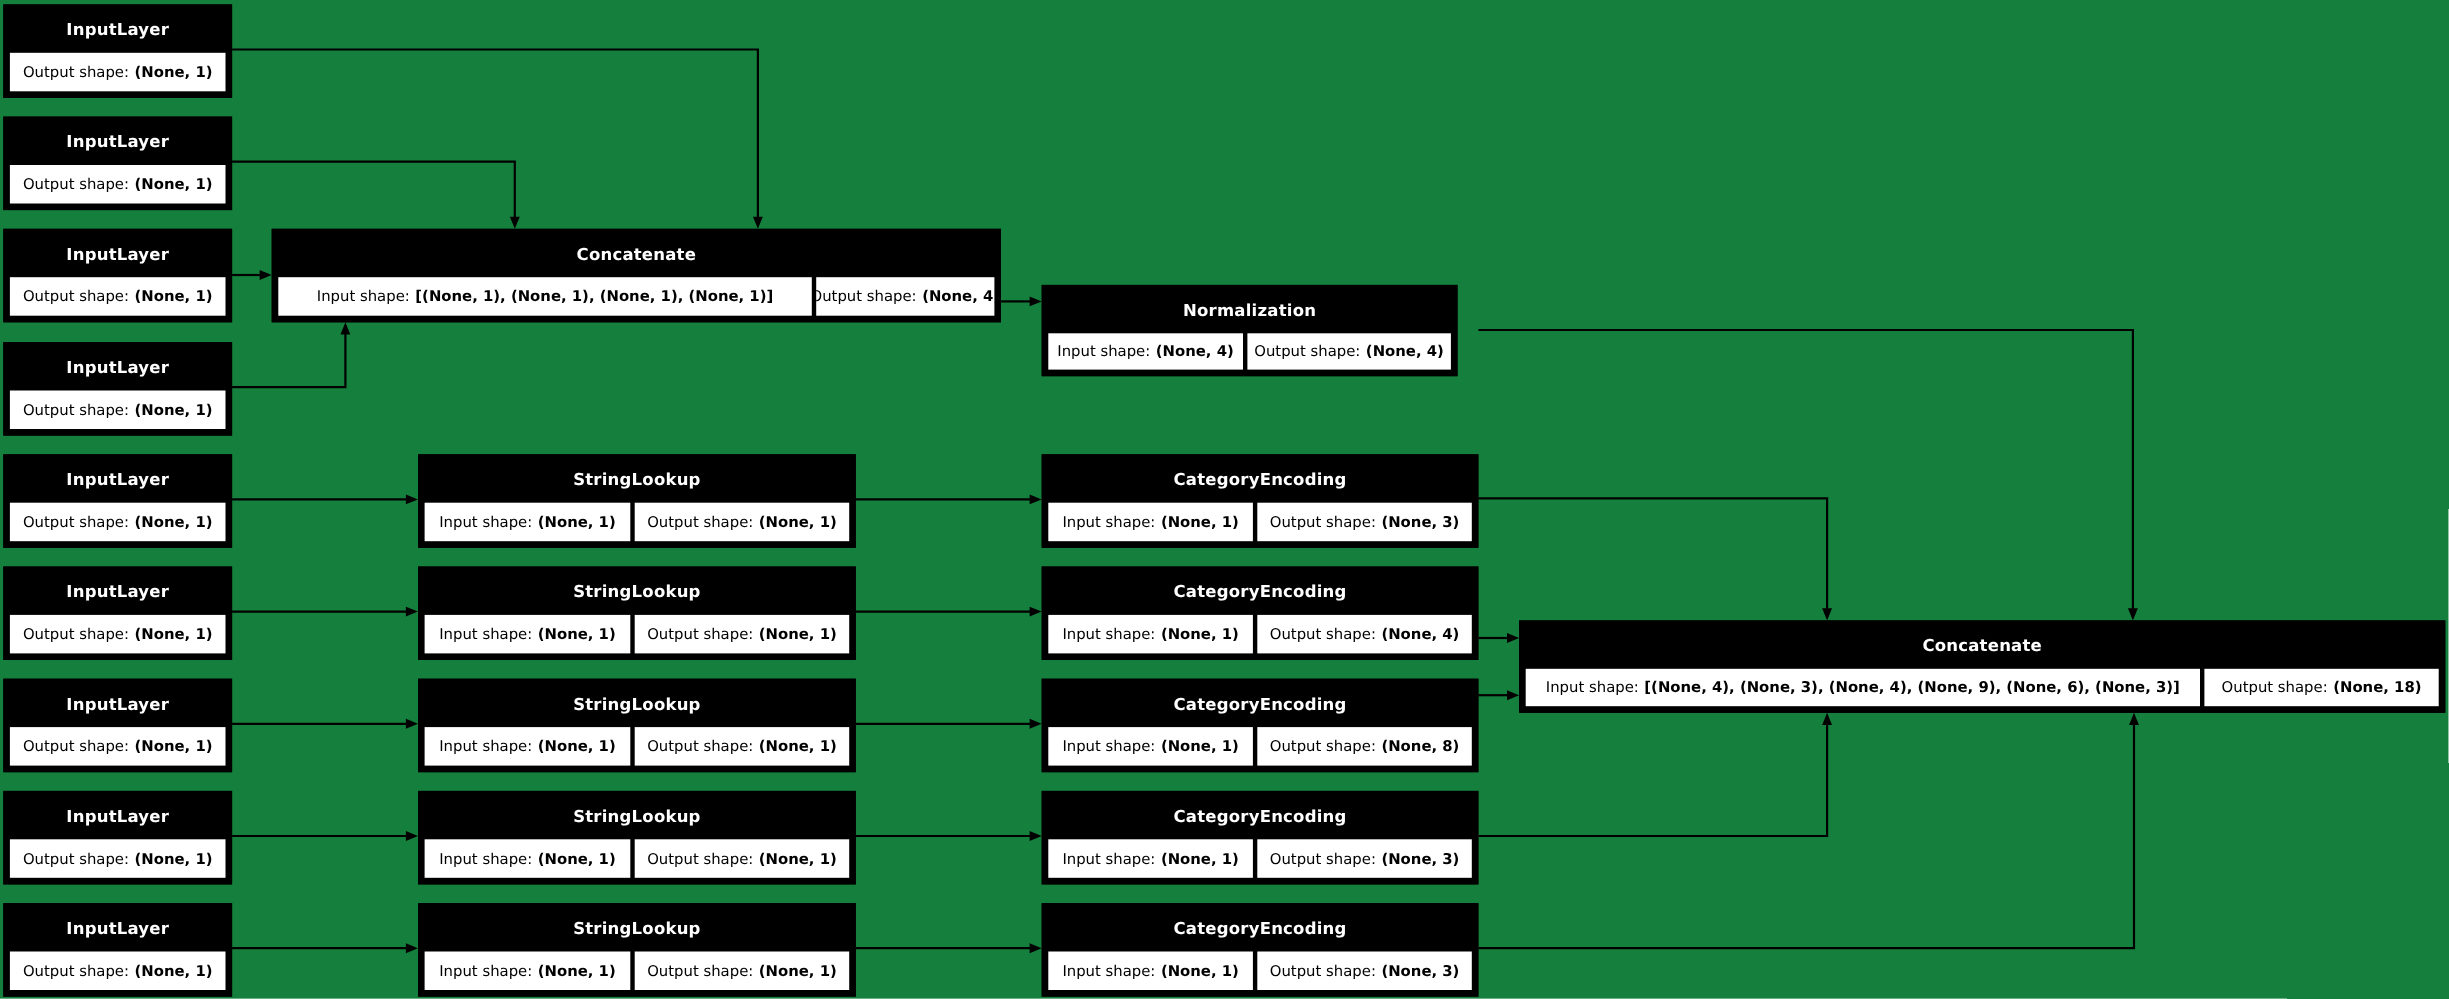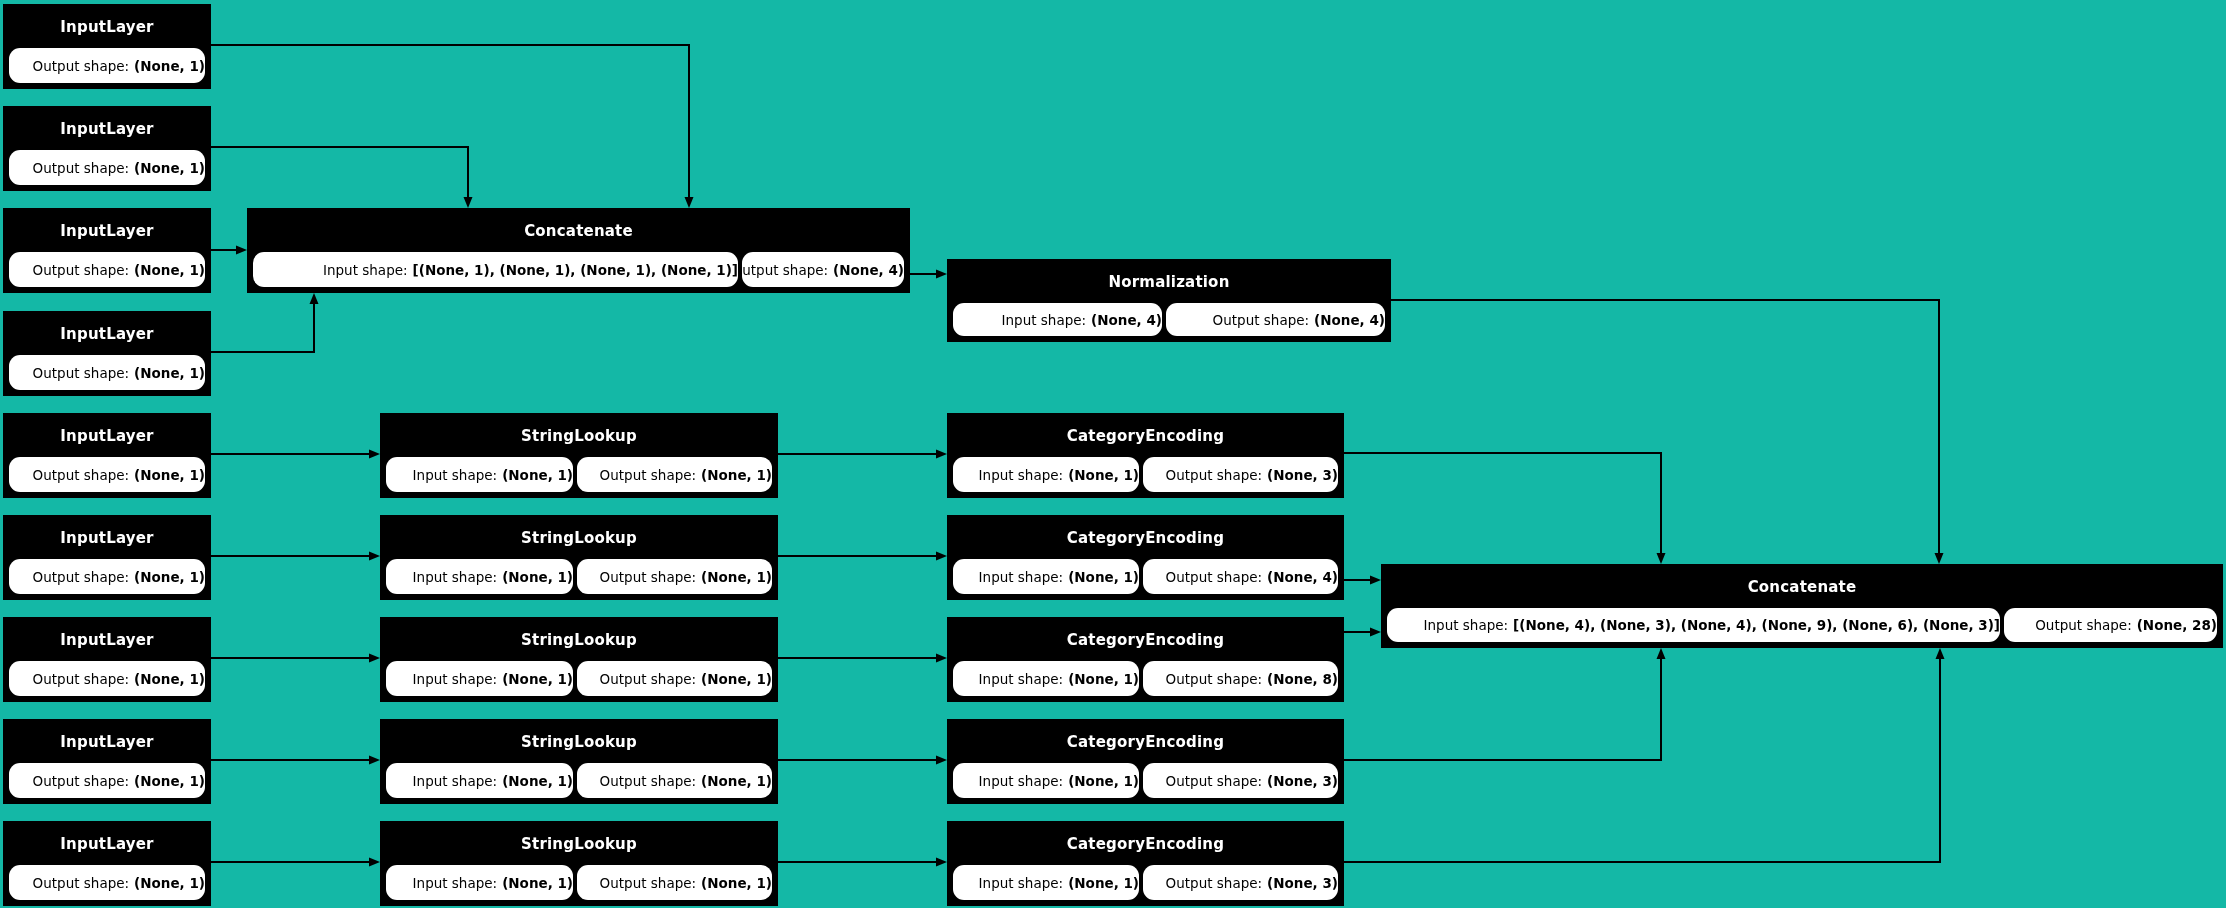--- a/index.html
+++ b/index.html
@@ -33,33 +33,32 @@
   .node-cells{
     flex:1;
     display:flex;
     gap:4px;
     padding:0 4px 4px 4px;
     min-height:0;
   }
   .node-cell{
     background:#ffffff;
     color:#000000;
-    display:flex;align-items:center;justify-content:flex-end;
+    display:flex;align-items:center;justify-content:center;
     font-size:13.5px;
     white-space:nowrap;
     flex-basis:0;
     overflow:hidden;
-    border-radius:11px;
   }
   .cell-value{font-weight:bold;margin-left:5px;}
 </style>
 </head>
 <body>
 
-<div id="canvas" style="width: 2226px; height: 908px; background: #14b8a6;">
+<div id="canvas" style="width: 2226px; height: 908px; background: #15803d;">
   <svg id="edge-layer" xmlns="http://www.w3.org/2000/svg" viewBox="0 0 2226 908">
       <g>
         <polyline class="edge-line" points="211,45 689,45 689,199" stroke="#000000"></polyline>
         <polygon class="edge-head" fill="#000000" points="689,208 684.5,197 693.5,197"></polygon>
       </g>
       <g>
         <polyline class="edge-line" points="211,147 468,147 468,199" stroke="#000000"></polyline>
         <polygon class="edge-head" fill="#000000" points="468,208 463.5,197 472.5,197"></polygon>
       </g>
       <g>
@@ -226,21 +225,21 @@
         <div class="node-cell" style="flex-grow: 485; background: rgb(255, 255, 255); color: rgb(0, 0, 0);">
     <span class="cell-label">Input shape:</span>
     <span class="cell-value">[(None, 1), (None, 1), (None, 1), (None, 1)]</span>
   </div>
         <div class="node-cell" style="flex-grow: 162; background: rgb(255, 255, 255); color: rgb(0, 0, 0);">
     <span class="cell-label">Output shape:</span>
     <span class="cell-value">(None, 4)</span>
   </div>
       </div>
   </div>
-    <div class="node" style="left: 947px; top: 259px; width: 444px; height: 83px; background: rgb(0, 0, 0);">
+    <div class="node" style="left: 947px; top: 259px; width: 378px; height: 83px; background: rgb(0, 0, 0);">
     <div class="node-title" style="color: rgb(255, 255, 255);">Normalization</div>
     <div class="node-cells">
         <div class="node-cell" style="flex-grow: 188; background: rgb(255, 255, 255); color: rgb(0, 0, 0);">
     <span class="cell-label">Input shape:</span>
     <span class="cell-value">(None, 4)</span>
   </div>
         <div class="node-cell" style="flex-grow: 197; background: rgb(255, 255, 255); color: rgb(0, 0, 0);">
     <span class="cell-label">Output shape:</span>
     <span class="cell-value">(None, 4)</span>
   </div>
@@ -378,17 +377,17 @@
   </div>
     <div class="node" style="left: 1381px; top: 564px; width: 842px; height: 84px; background: rgb(0, 0, 0);">
     <div class="node-title" style="color: rgb(255, 255, 255);">Concatenate</div>
     <div class="node-cells">
         <div class="node-cell" style="flex-grow: 613; background: rgb(255, 255, 255); color: rgb(0, 0, 0);">
     <span class="cell-label">Input shape:</span>
     <span class="cell-value">[(None, 4), (None, 3), (None, 4), (None, 9), (None, 6), (None, 3)]</span>
   </div>
         <div class="node-cell" style="flex-grow: 213; background: rgb(255, 255, 255); color: rgb(0, 0, 0);">
     <span class="cell-label">Output shape:</span>
-    <span class="cell-value">(None, 28)</span>
+    <span class="cell-value">(None, 18)</span>
   </div>
       </div>
   </div>
   </div>
 
 </body></html>

